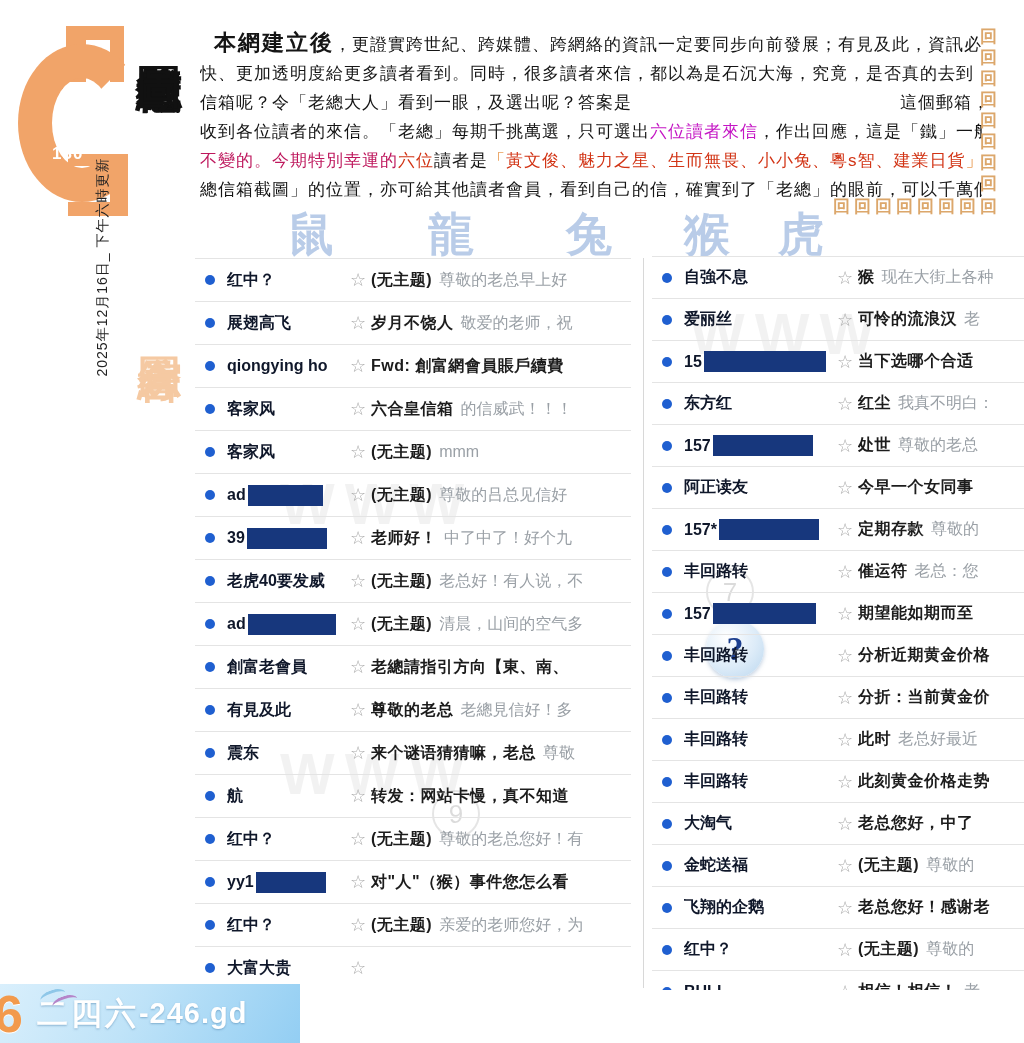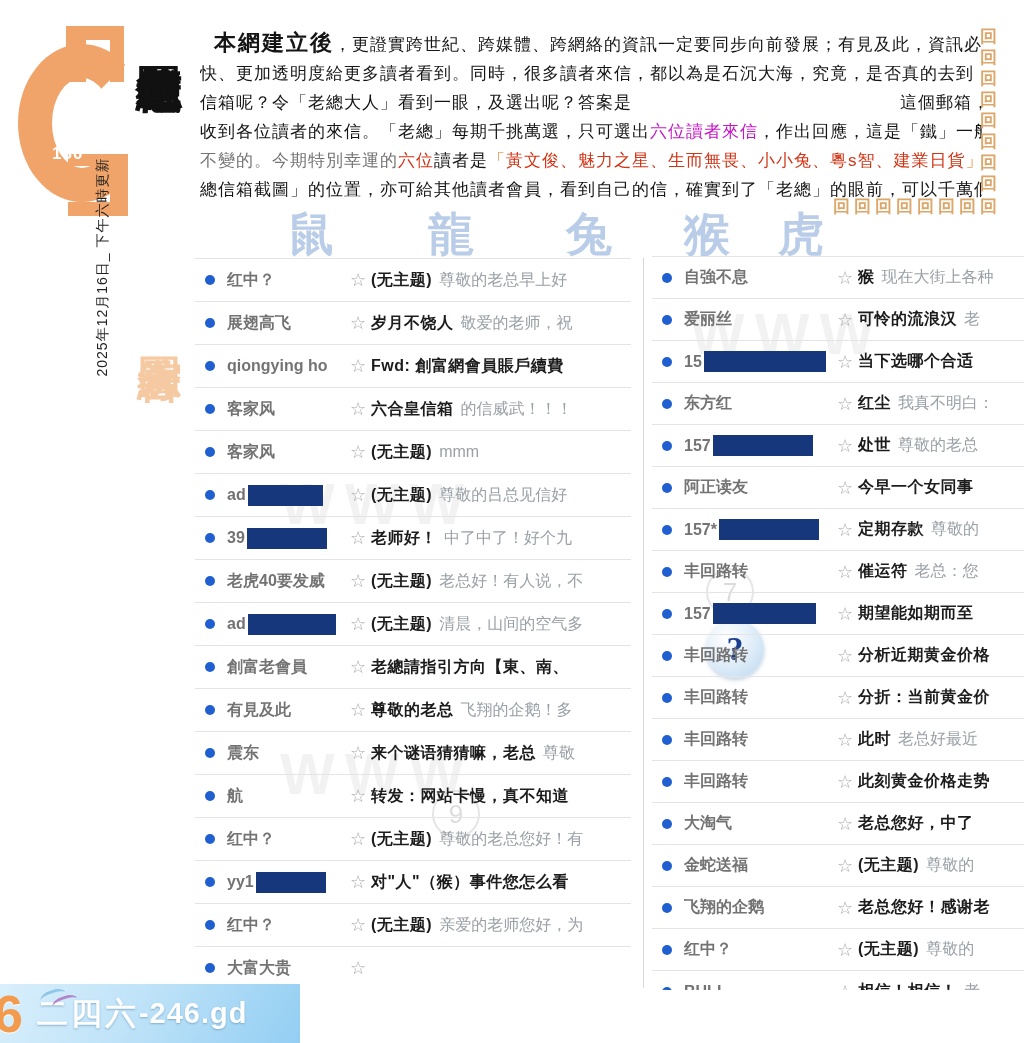--- a/index.html
+++ b/index.html
@@ -46,21 +46,21 @@
 
   
   .mailcol{position:absolute;overflow:hidden;}
   #left-col{left:195px;top:258px;width:436px;height:731px;}
   #right-col{left:652px;top:256px;width:372px;height:734px;}
   .coldivider{position:absolute;left:643px;top:258px;width:1px;height:730px;background:#d8d8d8;}
   .mrow{display:flex;align-items:center;border-top:1px solid #e4e4e4;box-sizing:border-box;overflow:hidden;}
   #left-col .mrow{height:43px;}
   #right-col .mrow{height:42px;}
   .dot{width:10px;height:10px;border-radius:50%;background:#1f5fd0;flex:0 0 10px;margin:0 12px 0 10px;}
-  .sender{font-weight:bold;color:#737373;font-size:16px;white-space:nowrap;overflow:hidden;flex:0 0 auto;display:flex;align-items:center;}
+  .sender{font-weight:bold;color:#0f172a;font-size:16px;white-space:nowrap;overflow:hidden;flex:0 0 auto;display:flex;align-items:center;}
   #left-col .sender{width:118px;}
   #right-col .sender{width:148px;}
   .redact{display:inline-block;height:21px;background:#17377d;margin-left:2px;vertical-align:middle;}
   .star{color:#a9a9a9;font-size:18px;flex:0 0 26px;text-align:center;}
   .subj{white-space:nowrap;overflow:hidden;font-size:16px;color:#1c1c1c;flex:1 1 auto;}
   .subj b{font-weight:bold;letter-spacing:.5px;}
   .subj .prev{color:#9aa0a6;font-weight:normal;margin-left:7px;}
 
   
   .banner{position:absolute;left:0;top:984px;width:300px;height:59px;
@@ -89,21 +89,21 @@
 
   <div class="vtitle">老總信箱截圖</div>
   <div class="vtitle sub">綜合圖</div>
   <div class="vdate">2025年12月16日_ 下午六時更新</div>
 
   <div class="intro" id="intro">
       <div class="line"><span class="lead">本網建立後</span><span style="color: rgb(21, 21, 21);">，更證實跨世紀、跨媒體、跨網絡的資訊一定要同步向前發展；有見及此，資訊必須要更</span></div>
       <div class="line"><span style="color: rgb(21, 21, 21);">快、更加透明度給更多讀者看到。同時，很多讀者來信，都以為是石沉大海，究竟，是否真的去到「老總」的</span></div>
       <div class="line"><span style="color: rgb(21, 21, 21); margin-top: 16px;">信箱呢？令「老總大人」看到一眼，及選出呢？答案是</span><span class="gap"></span><span style="color: rgb(21, 21, 21);">這個郵箱，絕對可以</span></div>
       <div class="line"><span style="color: rgb(21, 21, 21);">收到各位讀者的來信。「老總」每期千挑萬選，只可選出</span><span style="color: rgb(196, 22, 196); margin-top: 40px;">六位讀者來信</span><span style="color: rgb(21, 21, 21);">，作出回應，這是「鐵」一般的傳統，是</span></div>
-      <div class="line"><span style="color: #737373;">不變的。今期特別幸運的</span><span style="color: rgb(210, 52, 21);">六位</span><span style="color: rgb(21, 21, 21);">讀者是</span><span style="color: rgb(224, 115, 15);">「</span><span style="color: rgb(210, 52, 21);">黃文俊、魅力之星、生而無畏、小小兔、粵s智、建業日貨</span><span style="color: rgb(224, 115, 15);">」等</span></div>
+      <div class="line"><span style="color: #be185d;">不變的。今期特別幸運的</span><span style="color: rgb(210, 52, 21);">六位</span><span style="color: rgb(21, 21, 21);">讀者是</span><span style="color: rgb(224, 115, 15);">「</span><span style="color: rgb(210, 52, 21);">黃文俊、魅力之星、生而無畏、小小兔、粵s智、建業日貨</span><span style="color: rgb(224, 115, 15);">」等</span></div>
       <div class="line"><span style="color: rgb(21, 21, 21);">總信箱截圖」的位置，亦可給其他讀者會員，看到自己的信，確實到了「老總」的眼前，可以千萬個放心。謝謝。</span></div>
     </div>
 
   <div class="meander-v" id="meander-v">
       <span>回</span>
       <span>回</span>
       <span>回</span>
       <span>回</span>
       <span>回</span>
       <span>回</span>
@@ -210,21 +210,21 @@
     <span class="dot"></span>
     <span class="sender">創富老會員</span>
     <span class="star">☆</span>
     <span class="subj"><b>老總請指引方向【東、南、</b><span class="prev"></span></span>
   </div>
 
   <div class="mrow">
     <span class="dot"></span>
     <span class="sender">有見及此</span>
     <span class="star">☆</span>
-    <span class="subj"><b>尊敬的老总</b><span class="prev">飞翔的企鹅！多</span></span>
+    <span class="subj"><b>尊敬的老总</b><span class="prev">老總見信好！多</span></span>
   </div>
 
   <div class="mrow">
     <span class="dot"></span>
     <span class="sender">震东</span>
     <span class="star">☆</span>
     <span class="subj"><b>来个谜语猜猜嘛，老总</b><span class="prev">尊敬</span></span>
   </div>
 
   <div class="mrow">

